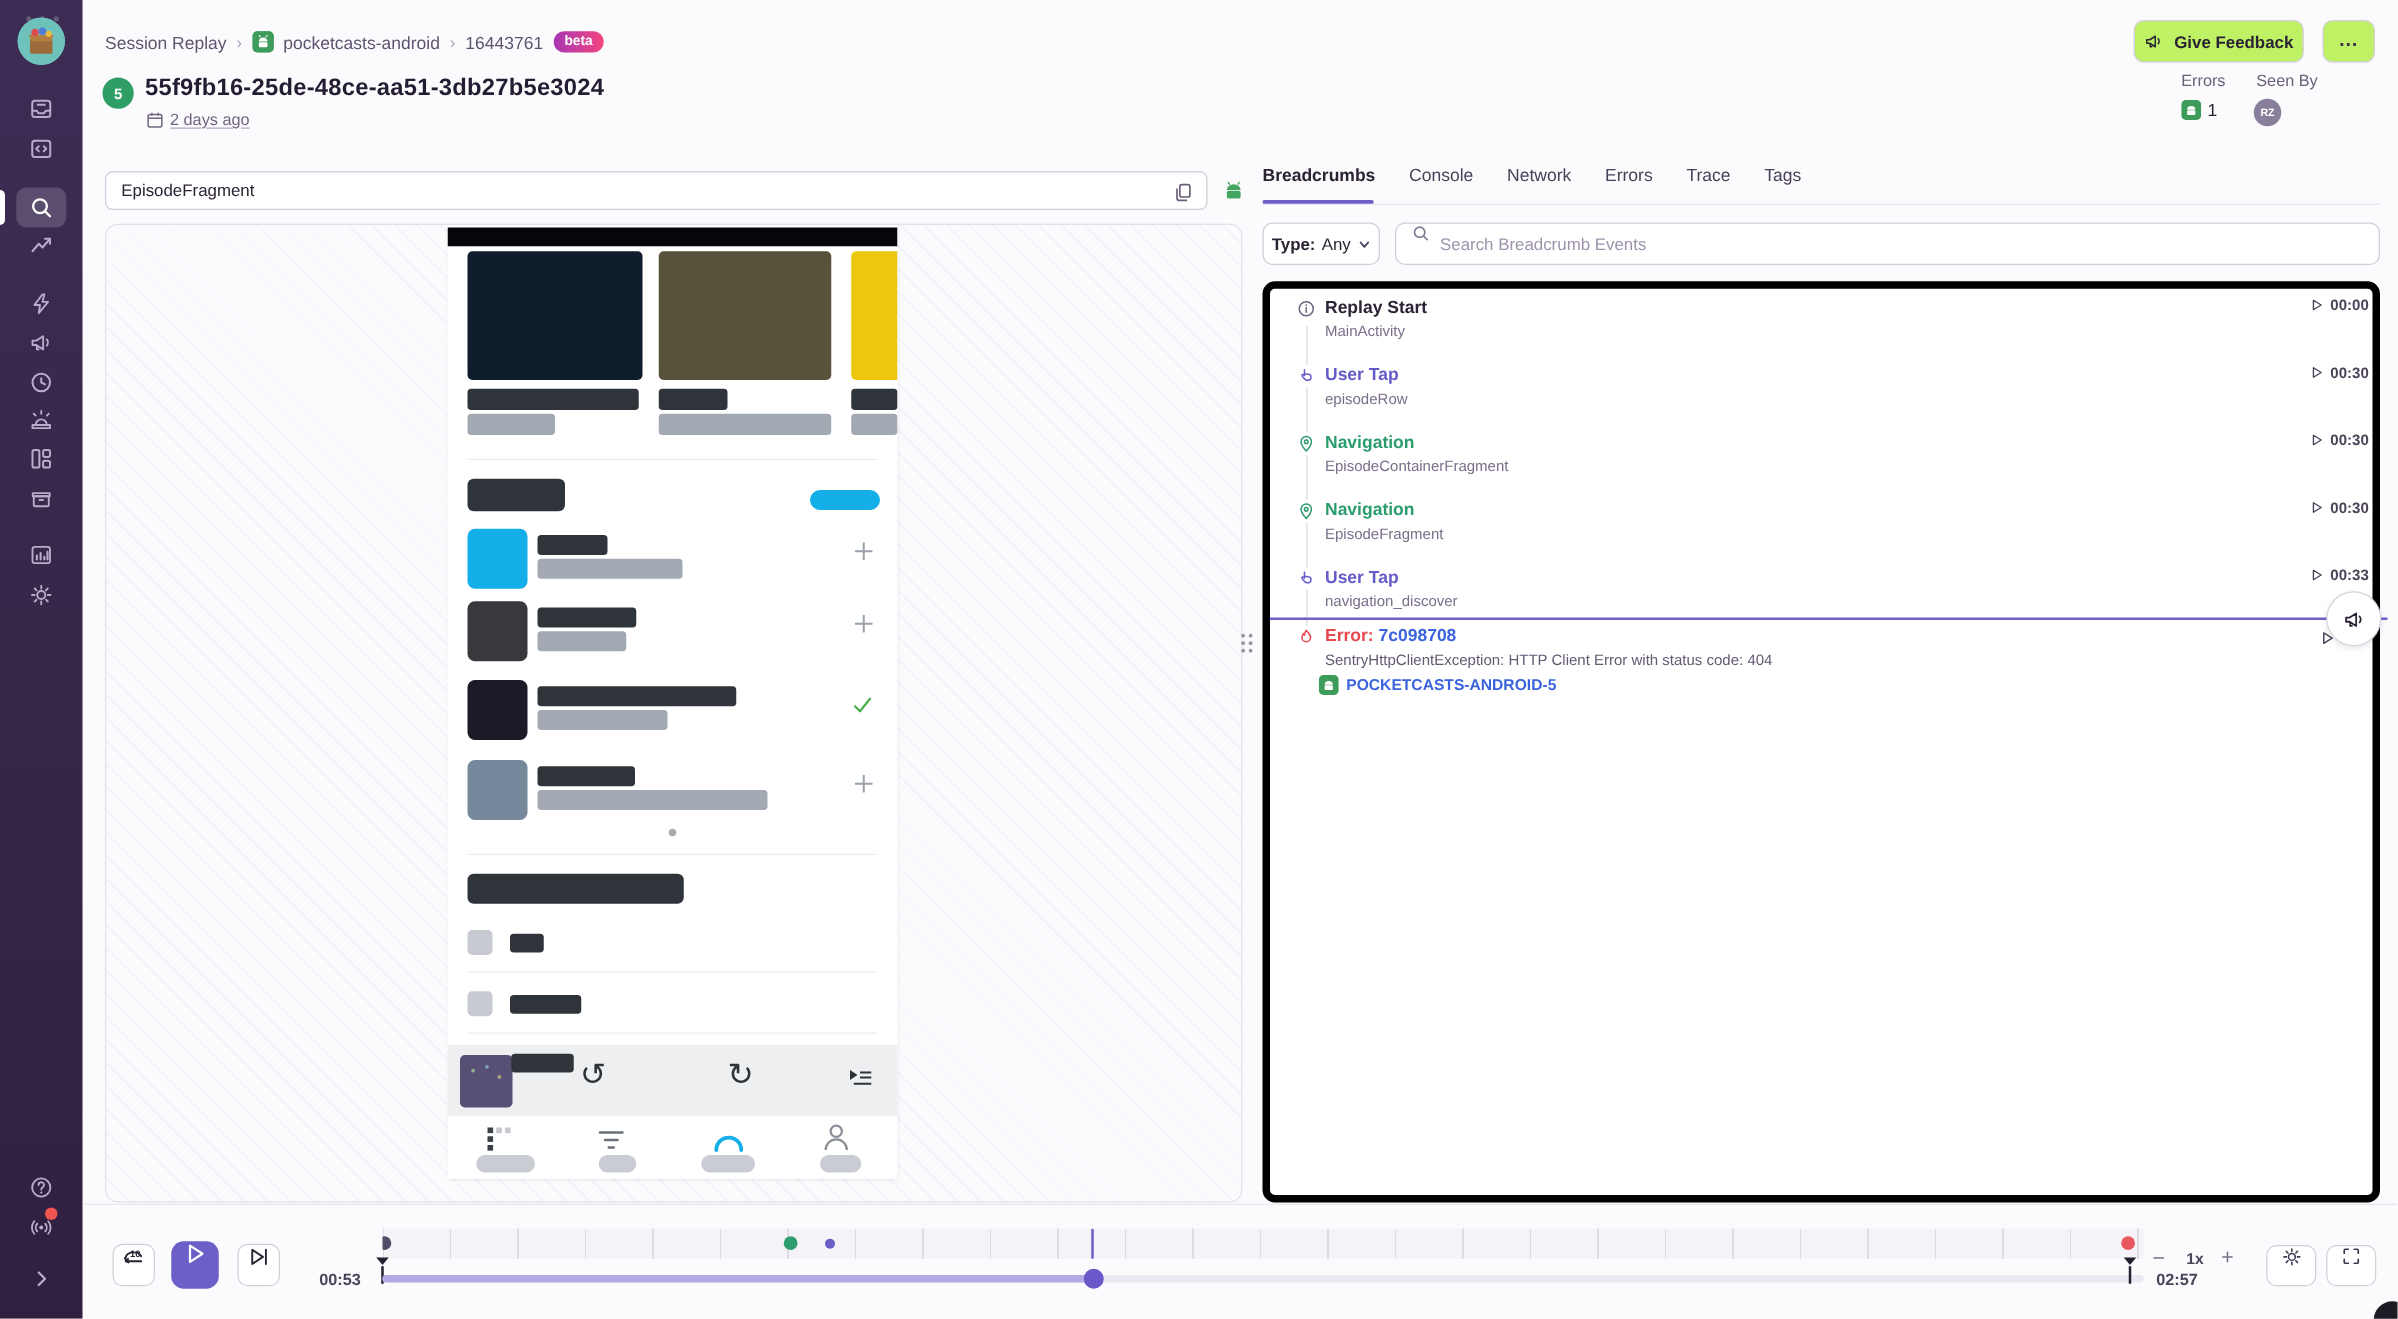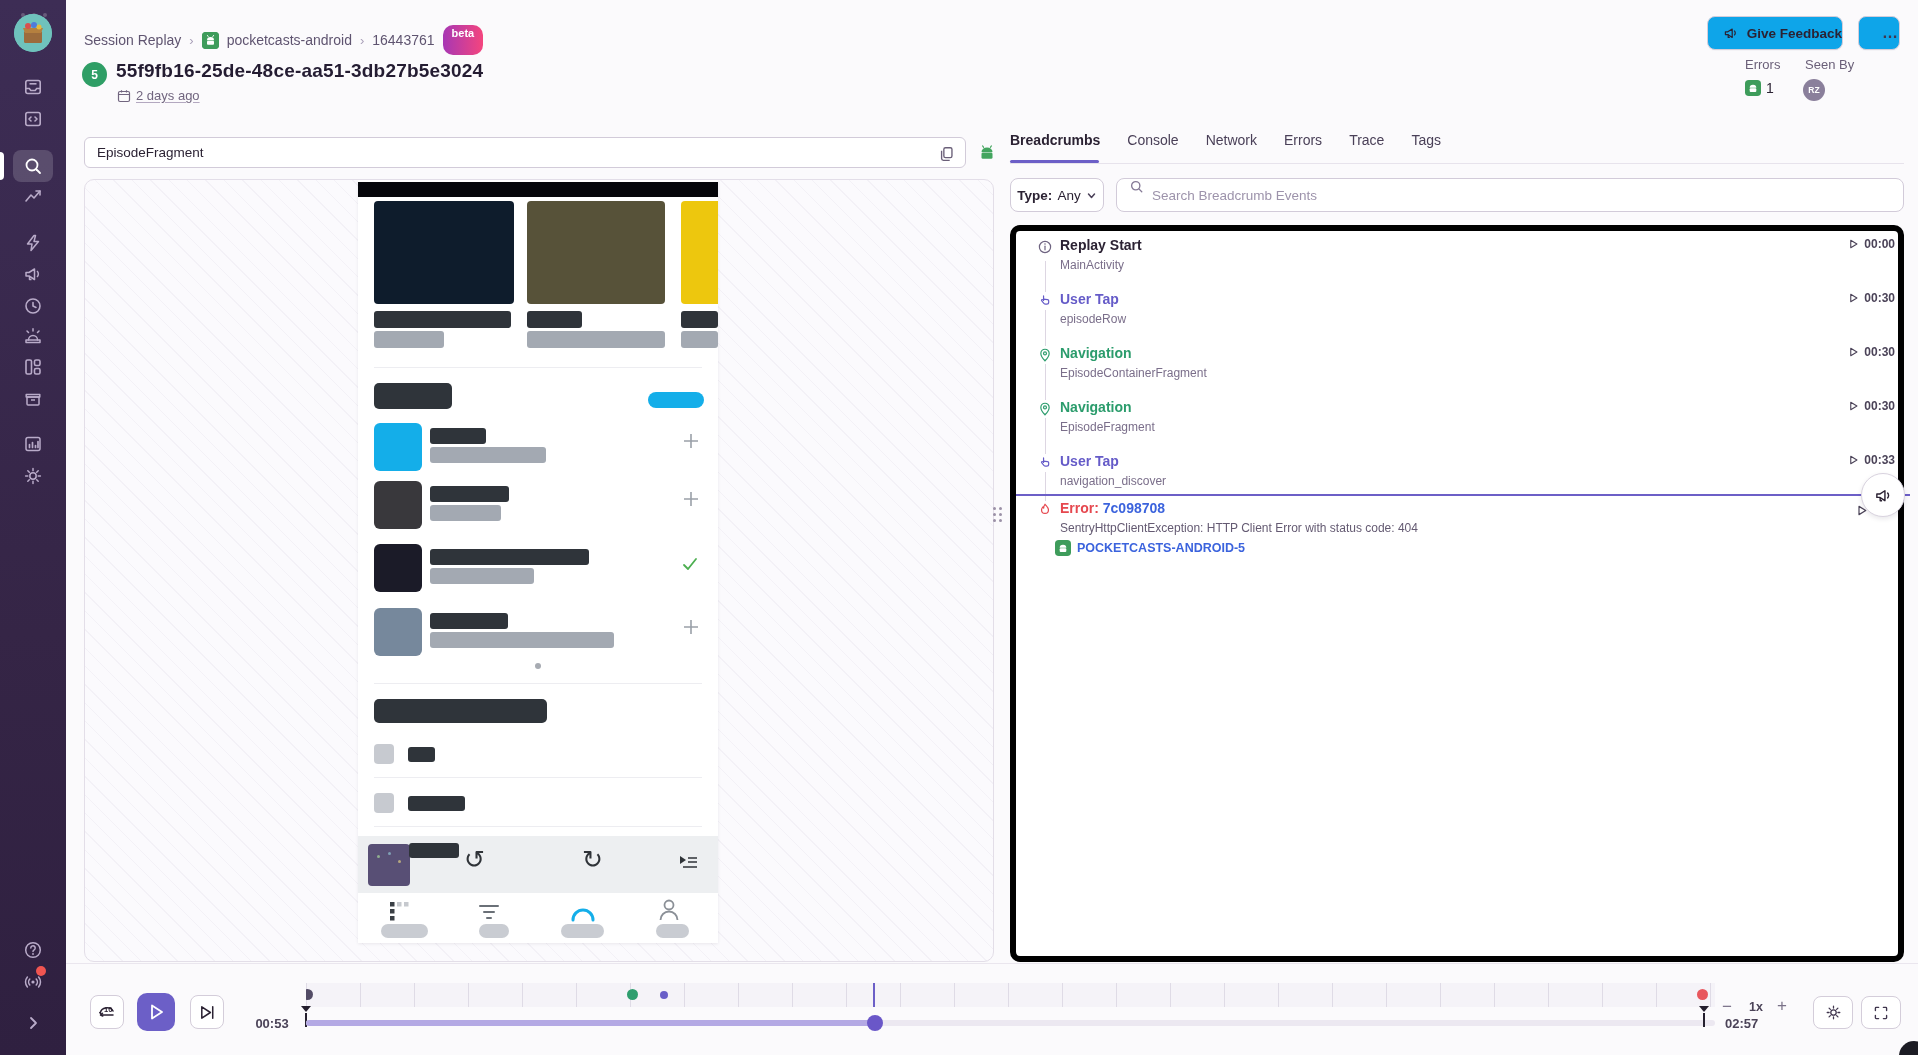--- a/index.html
+++ b/index.html
@@ -39,35 +39,35 @@
     background:#FFFFFF; border-radius:0 4px 4px 0;
   }
   .side-ico.active { color:#FFFFFF; }
   #broadcast-dot { position:absolute; left:36px; top:966px; width:10px; height:10px; border-radius:50%; background:#F05551; }
 
   
   #breadcrumb { position:absolute; left:84px; top:25px; display:flex; align-items:center; gap:8px; font-size:14px; color:#5F5470; }
   #breadcrumb .sep { color:#A99FB8; font-size:13px; }
   .proj-ico { width:17px; height:17px; border-radius:4px; background:#3E9C5B; display:flex; align-items:center; justify-content:center; }
   #beta-badge {
-    display:inline-block; padding:2px 9px 16px; border-radius:10px; color:#fff; font-size:11px; font-weight:bold;
+    display:inline-block; padding:2px 9px 3px; border-radius:10px; color:#fff; font-size:11px; font-weight:bold;
     background: linear-gradient(90deg, var(--beta_from,#A737B4), var(--beta_to,#F4457E));
   }
   #replay-badge {
     position:absolute; left:82px; top:62px; width:25px; height:25px; border-radius:50%;
     background: var(--replay_badge_bg,#2F9E66); color:#fff; font-size:12px; font-weight:bold;
     display:flex; align-items:center; justify-content:center;
   }
   #page-title { position:absolute; left:116px; top:60px; font-size:19px; font-weight:bold; color:#241C32; letter-spacing:.2px; }
   #title-date { position:absolute; left:117px; top:88px; display:flex; align-items:center; gap:5px; font-size:13px; color:#71657F; }
   #title-date .dt { text-decoration:underline; text-underline-offset:2px; text-decoration-color:#B3A8C0; }
 
   .hdr-btn {
-    position:absolute; top:16px; height:34px; background:#0ea5e9; border:1px solid #D4CDDA; border-radius:8px;
-    display:flex; align-items:center; justify-content:flex-end; gap:8px; font-size:13.5px; font-weight:bold; color:#2B2233;
+    position:absolute; top:16px; height:34px; background:#bef264; border:1px solid #D4CDDA; border-radius:8px;
+    display:flex; align-items:center; justify-content:center; gap:8px; font-size:13.5px; font-weight:bold; color:#2B2233;
     cursor:pointer; box-shadow:0 1px 1px rgba(40,30,60,.03);
   }
   #give-feedback { left:1707px; width:136px; }
   #more-btn { left:1858px; width:42px; font-size:16px; letter-spacing:1px; color:#40364E; }
   .meta-label { position:absolute; top:57px; font-size:13px; color:#6A5F78; }
   #errors-value { position:absolute; left:1745px; top:80px; display:flex; align-items:center; gap:5px; font-size:14px; color:#2B2233; cursor:pointer; }
   #seenby-avatar {
     position:absolute; left:1803px; top:79px; width:22px; height:22px; border-radius:50%;
     background:#8A7F9B; color:#fff; font-size:8.5px; font-weight:bold;
     display:flex; align-items:center; justify-content:center;
@@ -150,21 +150,21 @@
     display:flex; align-items:center; justify-content:center; cursor:pointer; z-index:6;
   }
   #drag-handle { position:absolute; left:993px; top:507px; width:10px; height:22px;
     display:grid; grid-template-columns:3px 3px; grid-auto-rows:3px; gap:3px 3px; cursor:col-resize; }
   #drag-handle i { background:#9B91A7; border-radius:50%; }
 
   
   #player-bar { position:absolute; left:66px; top:963px; width:1852px; height:92px; background:#FBFAFC; border-top:1px solid #EAE6EE; }
   .pbtn {
     position:absolute; background:#fff; border:1px solid #D4CDDA; border-radius:8px; cursor:pointer;
-    display:flex; align-items:center; justify-content:center; color:#000000;
+    display:flex; justify-content:center; color:#000000;
   }
   #btn-back10 { left:24px; top:31px; width:34px; height:34px; }
   #btn-play { left:71px; top:29px; width:38px; height:38px; background:var(--accent,#6C5FC7); border:none; border-radius:10px; }
   #btn-skip { left:124px; top:31px; width:34px; height:34px; }
   #cur-time { position:absolute; left:180px; top:52px; width:52px; text-align:center; font-size:13px; font-weight:bold; color:#4B4358; }
   #ruler {
     position:absolute; left:240px; top:19px; width:1409px; height:24px; background:#F5F3F8; overflow:hidden;
     background-image: repeating-linear-gradient(90deg, #DFDBE6 0 1px, transparent 1px 54px);
     cursor:pointer;
   }

